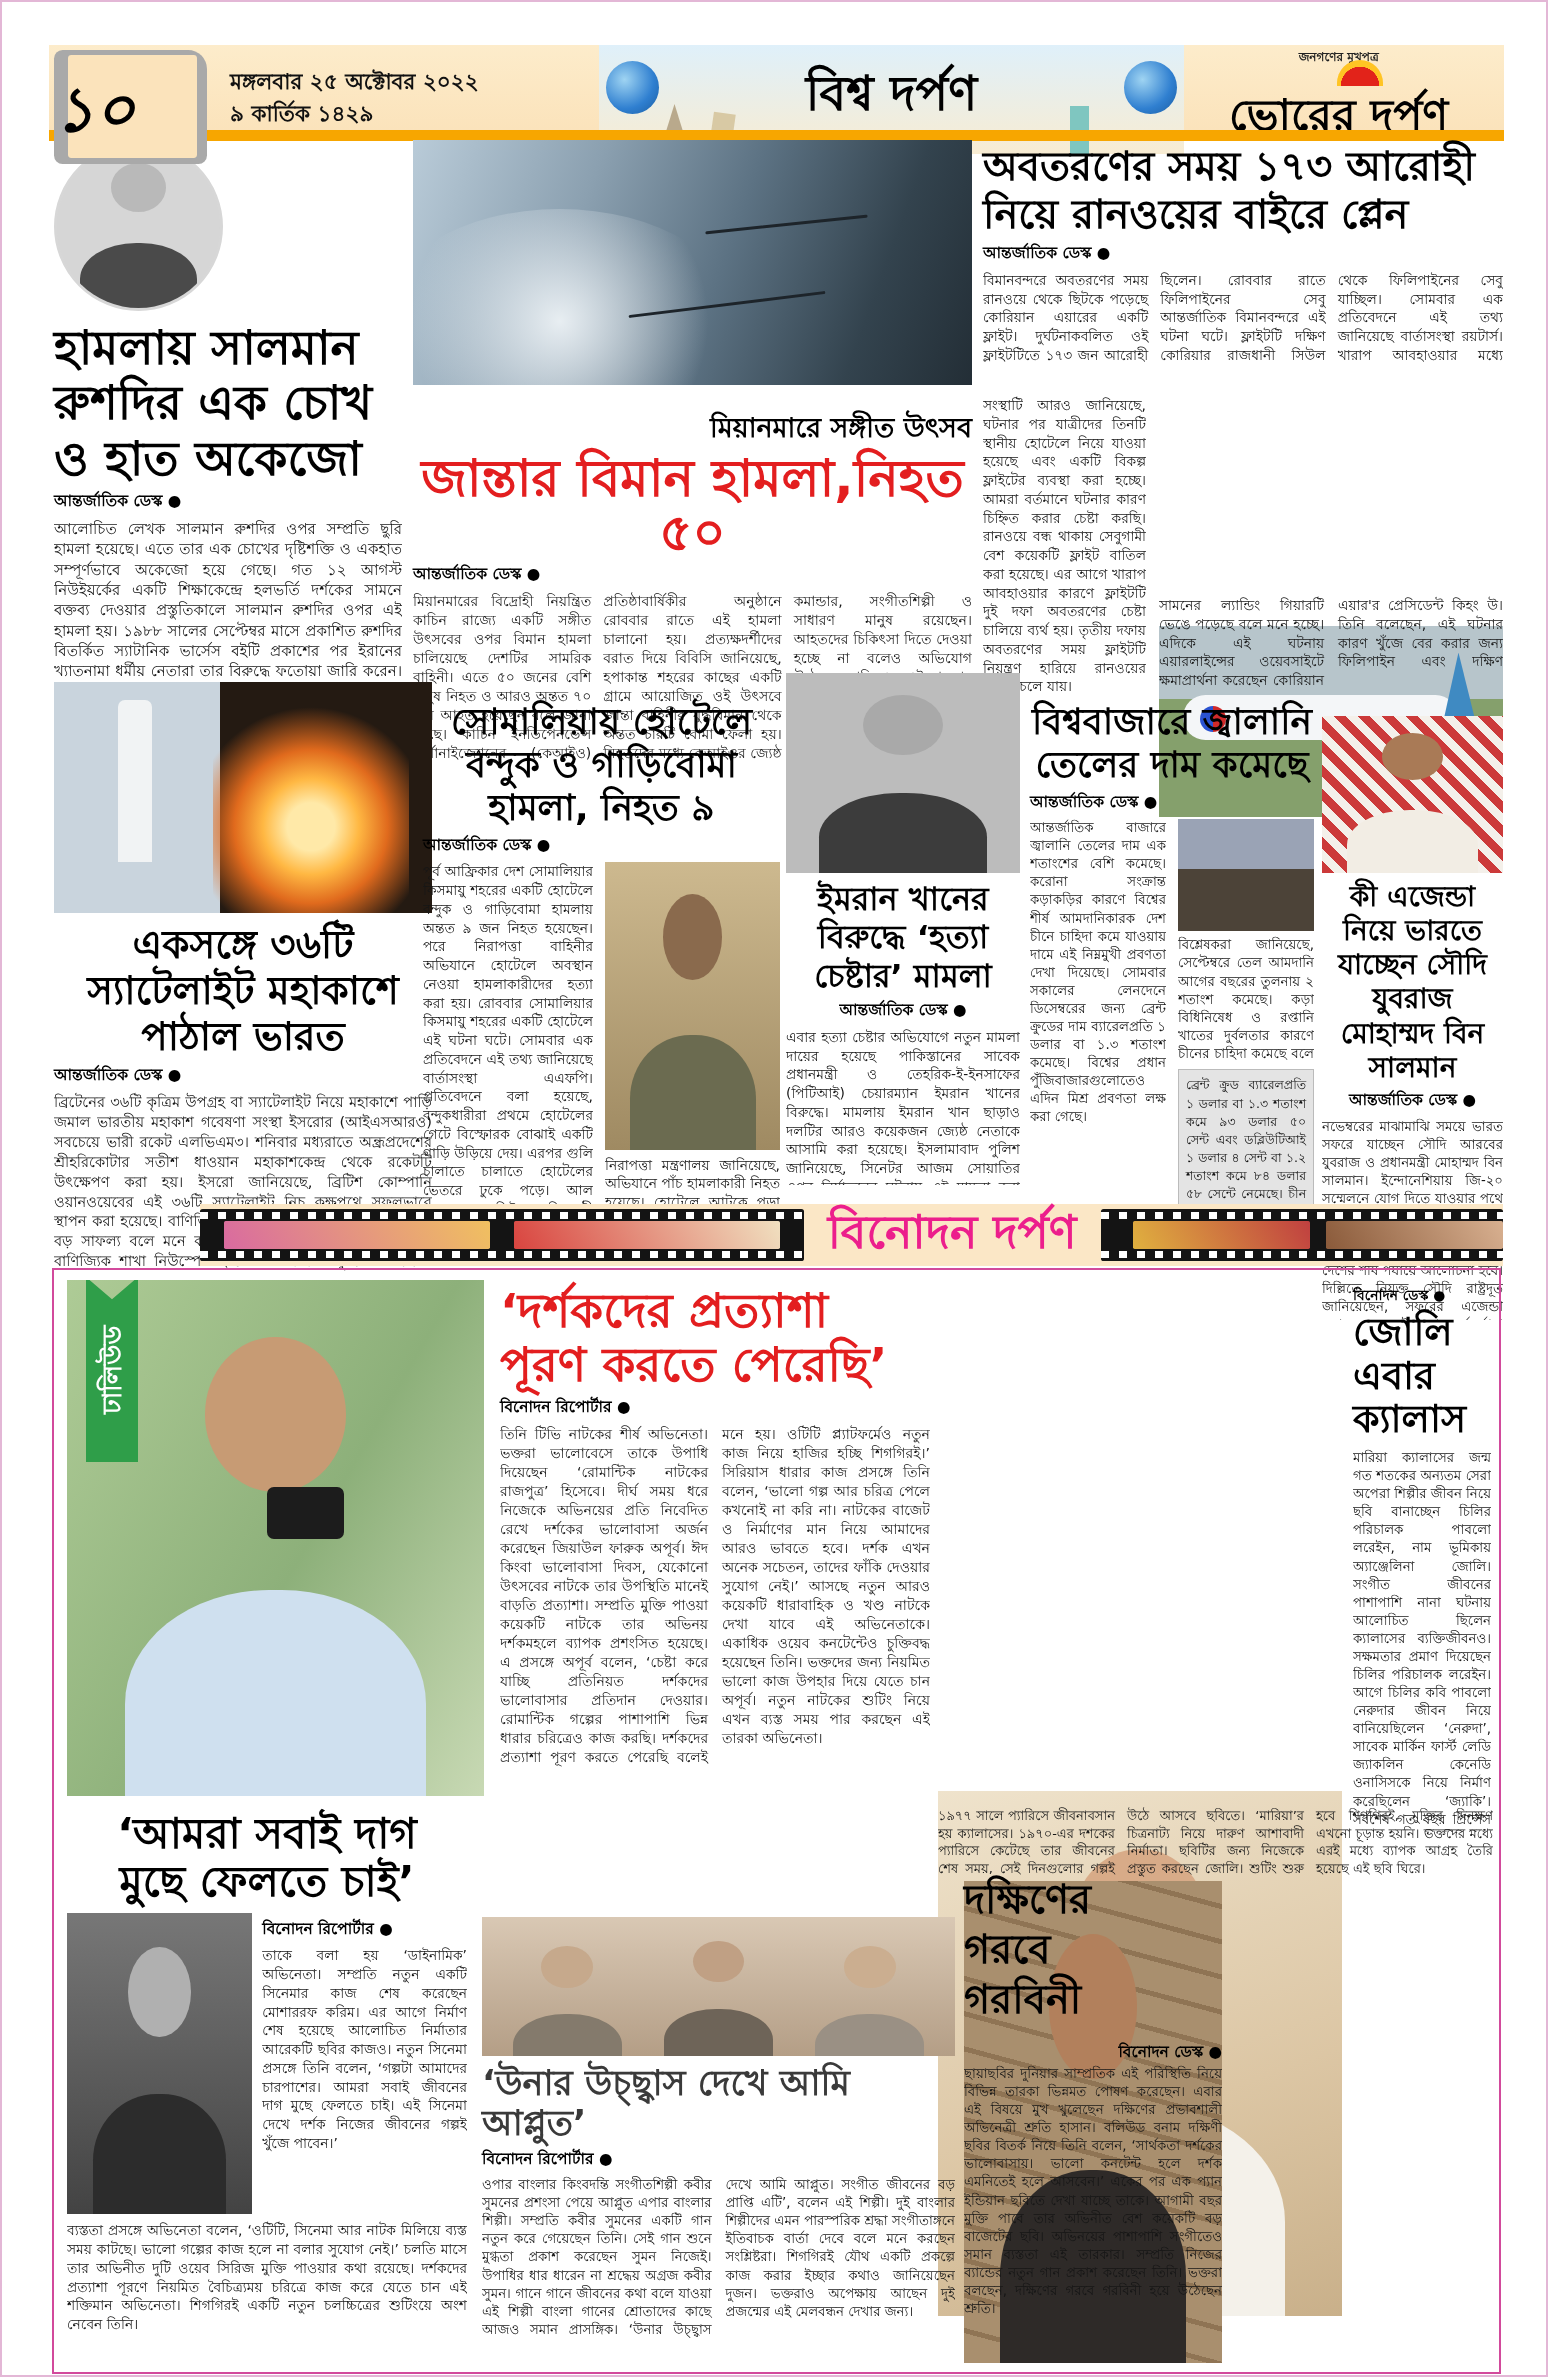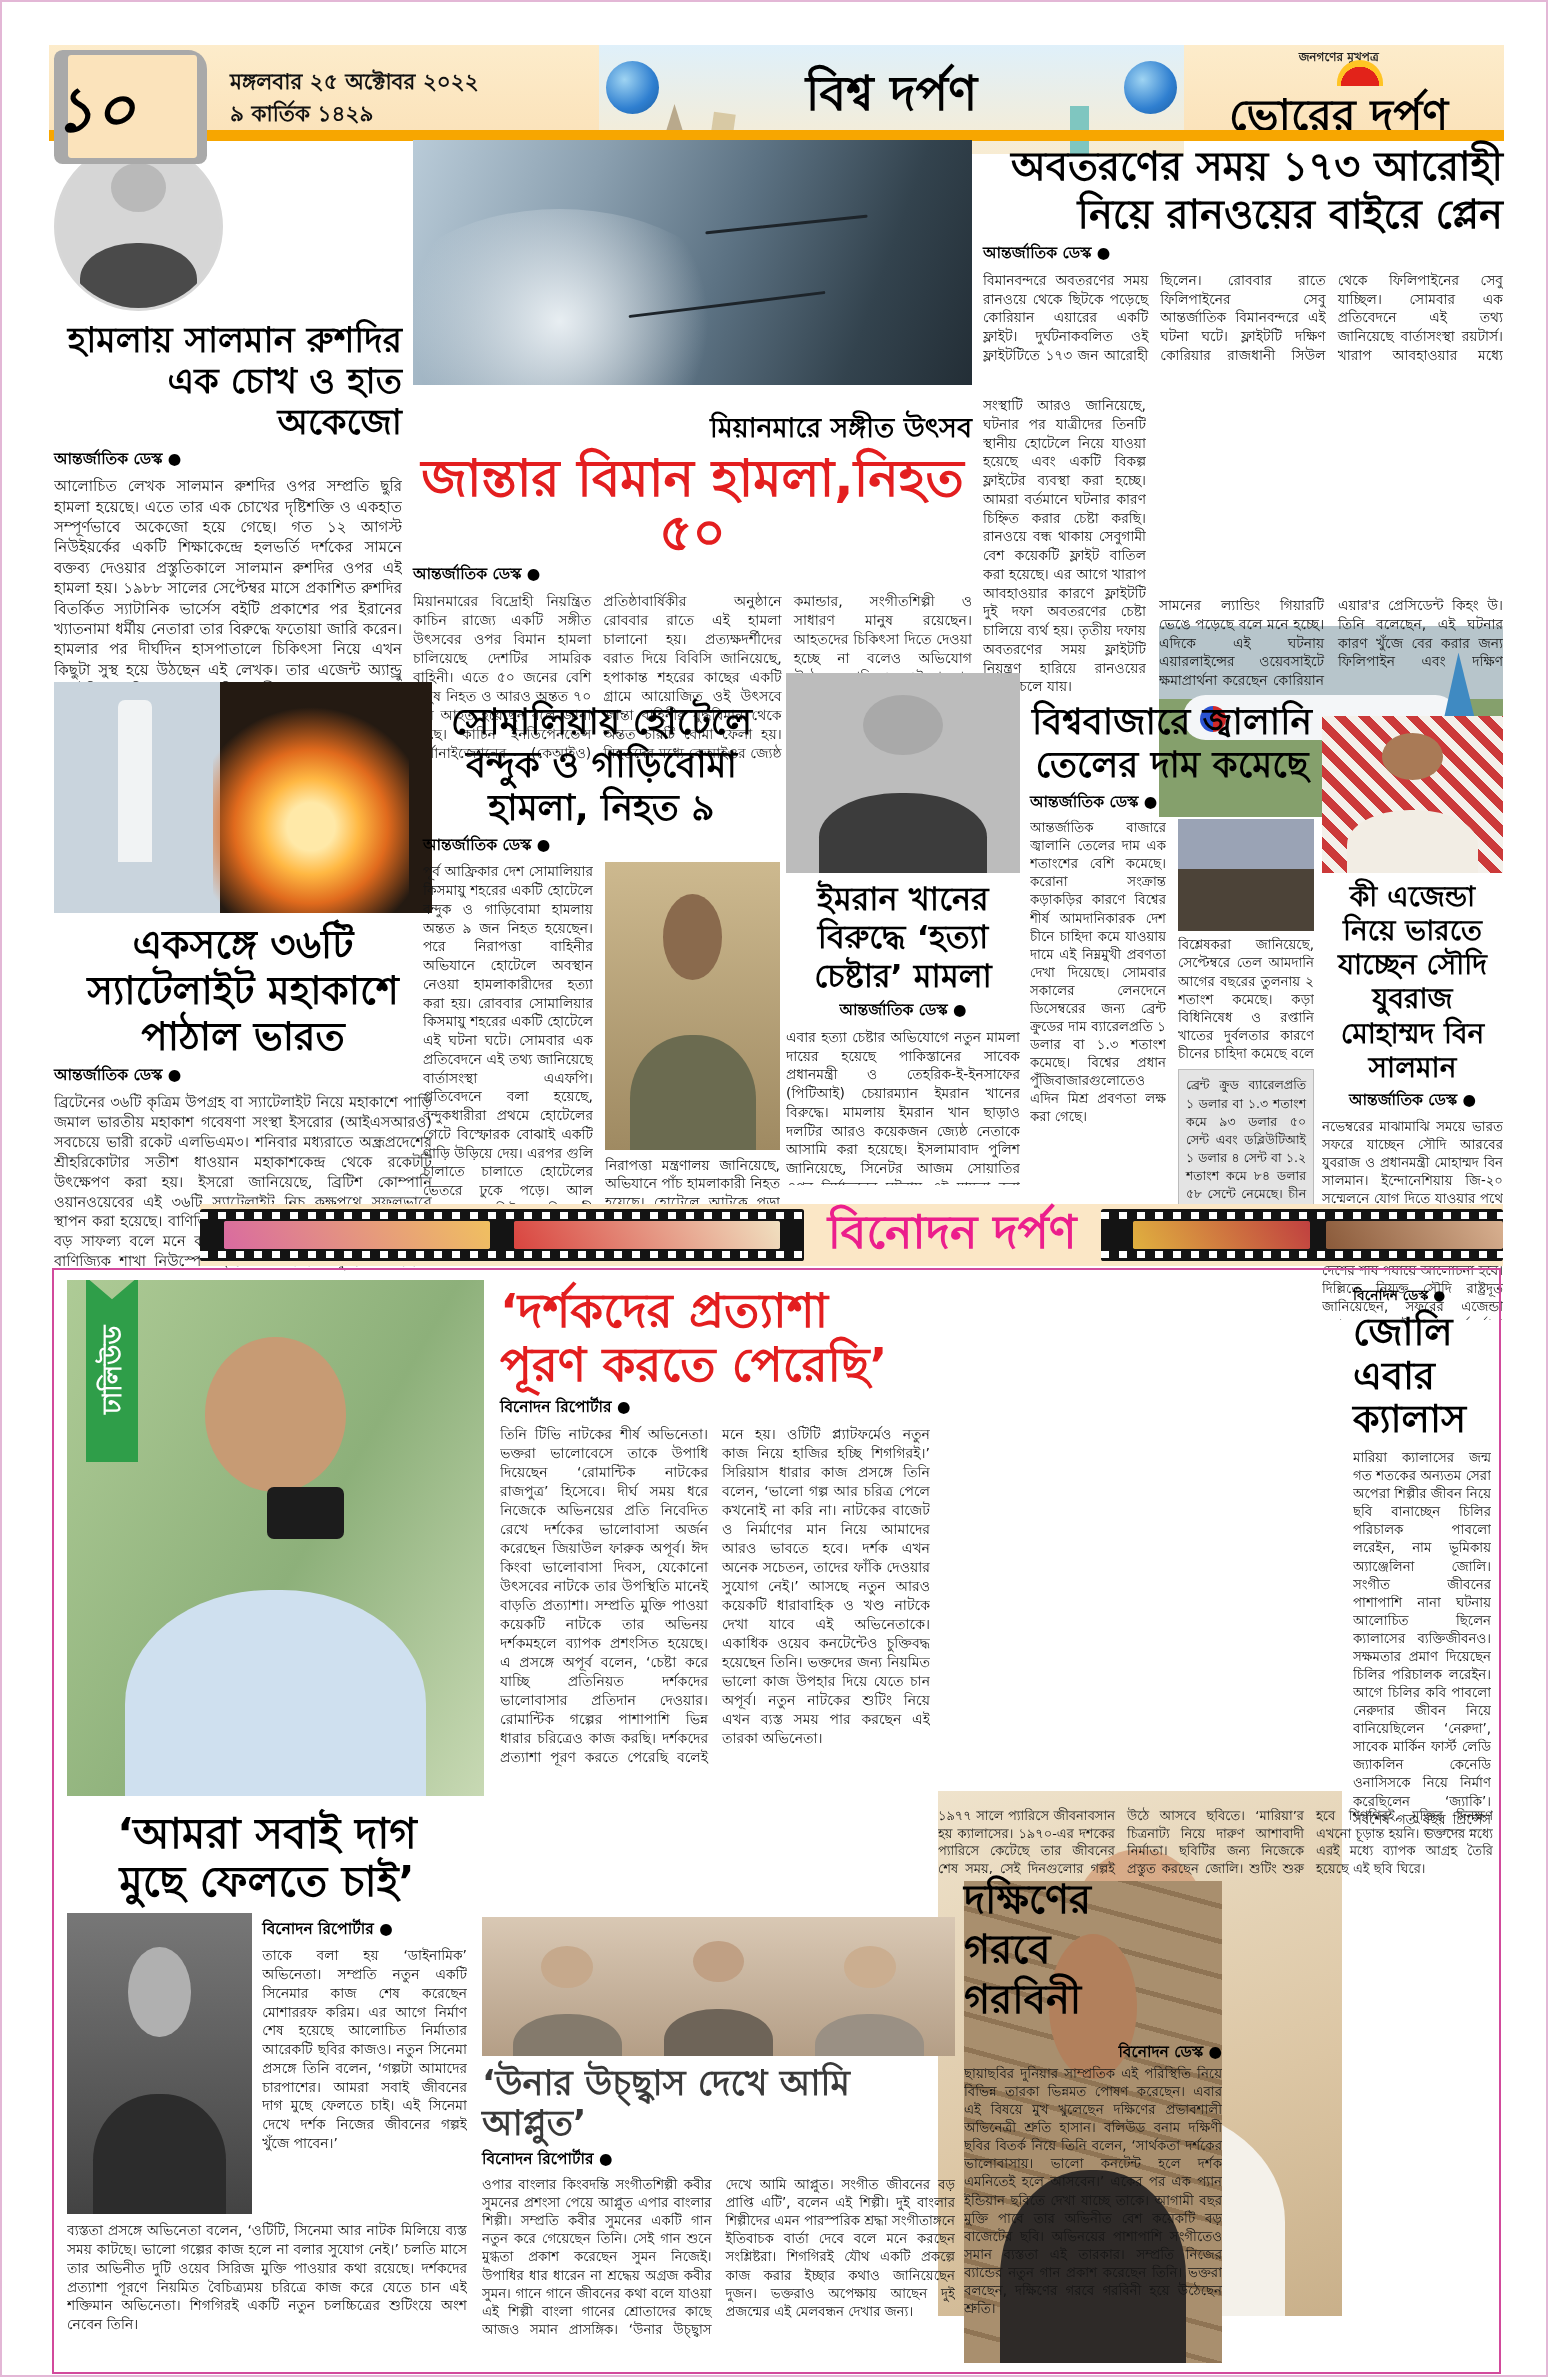--- a/index.html
+++ b/index.html
@@ -93,39 +93,39 @@
     <div class="abs brand">
       <div class="tag">জনগণের মুখপত্র</div>
       <div class="sun"></div>
       <div class="name">ভোরের দর্পণ</div>
     </div>
   </div>
   <div class="abs orange-bar"></div>
 
   <div class="abs" style="left:52px;top:140px;width:348px;">
     <div class="photo photo-circle portrait gray" style="width:163px;height:163px;background:#d4d6d8;--skin:#b9b9b9;--shirt:#4a4a4a;"></div>
-    <div class="h-black" style="font-size:35px;line-height:1.18;margin-top:8.6px;text-align:right;">হামলায় সালমান রুশদির এক চোখ ও হাত অকেজো</div>
+    <div class="h-black" style="font-size:47px;line-height:1.18;margin-top:8.6px;">হামলায় সালমান রুশদির এক চোখ ও হাত অকেজো</div>
     <div class="byline">আন্তর্জাতিক ডেস্ক ●</div>
     <div class="body-text" style="font-size:15px;height:262px;">আলোচিত লেখক সালমান রুশদির ওপর সম্প্রতি ছুরি হামলা হয়েছে। এতে তার এক চোখের দৃষ্টিশক্তি ও একহাত সম্পূর্ণভাবে অকেজো হয়ে গেছে। গত ১২ আগস্ট নিউইয়র্কের একটি শিক্ষাকেন্দ্রে হলভর্তি দর্শকের সামনে বক্তব্য দেওয়ার প্রস্তুতিকালে সালমান রুশদির ওপর এই হামলা হয়। ১৯৮৮ সালের সেপ্টেম্বর মাসে প্রকাশিত রুশদির বিতর্কিত স্যাটানিক ভার্সেস বইটি প্রকাশের পর ইরানের খ্যাতনামা ধর্মীয় নেতারা তার বিরুদ্ধে ফতোয়া জারি করেন। হামলার পর দীর্ঘদিন হাসপাতালে চিকিৎসা নিয়ে এখন কিছুটা সুস্থ হয়ে উঠছেন এই লেখক। তার এজেন্ট অ্যান্ড্রু ওয়াইলি জানিয়েছেন, রুশদির শরীরের ক্ষত শুকালেও মানসিক ধাক্কা কাটিয়ে উঠতে সময় লাগবে। চিকিৎসকরা জানিয়েছেন, তার স্নায়ুতেও আঘাত লেগেছে। এখন কড়া নিরাপত্তা ঘেরাটোপে জীবনযাপন করছেন এই খ্যাতিমান ঔপন্যাসিক।</div>
   </div>
 
   <div class="abs" style="left:411px;top:138px;width:559px;">
     <div class="photo ph-jet" style="width:559px;height:245px;">
       <div class="smoke" style="left:-34px;top:69px;width:361px;height:224px;"></div>
       <div class="trail" style="left:292px;top:83px;width:163px;transform:rotate(-6deg);"></div>
       <div class="trail" style="left:215px;top:163px;width:198px;transform:rotate(-7deg);"></div>
     </div>
     <div class="h-black" style="font-size:27px;text-align:right;margin-top:22px;">মিয়ানমারে সঙ্গীত উৎসব</div>
     <div class="h-red" style="font-size:51px;line-height:1.05;text-align:center;">জান্তার বিমান হামলা,নিহত ৫০</div>
     <div class="byline">আন্তর্জাতিক ডেস্ক ●</div>
     <div class="body-text cols-3" style="font-size:14px;height:172px;">মিয়ানমারের বিদ্রোহী নিয়ন্ত্রিত কাচিন রাজ্যে একটি সঙ্গীত উৎসবের ওপর বিমান হামলা চালিয়েছে দেশটির সামরিক বাহিনী। এতে ৫০ জনের বেশি মানুষ নিহত ও আরও অন্তত ৭০ জন আহত হয়েছেন বলে জানা গেছে। কাচিন ইনডিপেনডেন্স অর্গানাইজেশনের (কেআইও) প্রতিষ্ঠাবার্ষিকীর অনুষ্ঠানে রোববার রাতে এই হামলা চালানো হয়। প্রত্যক্ষদর্শীদের বরাত দিয়ে বিবিসি জানিয়েছে, হপাকান্ত শহরের কাছের একটি গ্রামে আয়োজিত ওই উৎসবে জান্তা বাহিনীর যুদ্ধবিমান থেকে অন্তত চারটি বোমা ফেলা হয়। নিহতদের মধ্যে কেআইওর জ্যেষ্ঠ কমান্ডার, সংগীতশিল্পী ও সাধারণ মানুষ রয়েছেন। আহতদের চিকিৎসা দিতে দেওয়া হচ্ছে না বলেও অভিযোগ উঠেছে। জাতিসংঘ এই হামলার তীব্র নিন্দা জানিয়ে ঘটনার তদন্ত দাবি করেছে। এদিকে জান্তা সরকার হামলার কথা স্বীকার করলেও বেসামরিক মানুষ হতাহতের বিষয়টি অস্বীকার করেছে।</div>
   </div>
 
   <div class="abs" style="left:981px;top:140px;width:520px;height:557px;">
-    <div class="h-black" style="font-size:40px;line-height:1.2;text-align:right;">অবতরণের সময় ১৭৩ আরোহী নিয়ে রানওয়ের বাইরে প্লেন</div>
+    <div class="h-black" style="font-size:40px;line-height:1.2;text-align:left;">অবতরণের সময় ১৭৩ আরোহী নিয়ে রানওয়ের বাইরে প্লেন</div>
     <div class="byline">আন্তর্জাতিক ডেস্ক ●</div>
     <div class="body-text cols-3" style="font-size:13.8px;height:101px;">বিমানবন্দরে অবতরণের সময় রানওয়ে থেকে ছিটকে পড়েছে কোরিয়ান এয়ারের একটি ফ্লাইট। দুর্ঘটনাকবলিত ওই ফ্লাইটটিতে ১৭৩ জন আরোহী ছিলেন। রোববার রাতে ফিলিপাইনের সেবু আন্তর্জাতিক বিমানবন্দরে এই ঘটনা ঘটে। ফ্লাইটটি দক্ষিণ কোরিয়ার রাজধানী সিউল থেকে ফিলিপাইনের সেবু যাচ্ছিল। সোমবার এক প্রতিবেদনে এই তথ্য জানিয়েছে বার্তাসংস্থা রয়টার্স। খারাপ আবহাওয়ার মধ্যে স্থানীয় সময় রাত ১১টা ৫ মিনিটে ফ্লাইটটি রানওয়ে থেকে ছিটকে পড়ে।</div>
     <div class="abs body-text" style="left:0;top:254px;width:163px;height:301px;font-size:13.8px;">সংস্থাটি আরও জানিয়েছে, ঘটনার পর যাত্রীদের তিনটি স্থানীয় হোটেলে নিয়ে যাওয়া হয়েছে এবং একটি বিকল্প ফ্লাইটের ব্যবস্থা করা হচ্ছে। আমরা বর্তমানে ঘটনার কারণ চিহ্নিত করার চেষ্টা করছি। রানওয়ে বন্ধ থাকায় সেবুগামী বেশ কয়েকটি ফ্লাইট বাতিল করা হয়েছে। এর আগে খারাপ আবহাওয়ার কারণে ফ্লাইটটি দুই দফা অবতরণের চেষ্টা চালিয়ে ব্যর্থ হয়। তৃতীয় দফায় অবতরণের সময় ফ্লাইটটি নিয়ন্ত্রণ হারিয়ে রানওয়ের বাইরে চলে যায়।</div>
     <div class="abs photo ph-plane" style="left:176px;top:254px;width:344px;height:191px;">
       <div class="fuselage"></div>
       <div class="tailfin"></div>
       <div class="roundel"></div>
     </div>
     <div class="abs body-text cols-2" style="left:176px;top:454px;width:344px;height:101px;font-size:13.8px;">সামনের ল্যান্ডিং গিয়ারটি ভেঙে পড়েছে বলে মনে হচ্ছে। এদিকে এই ঘটনায় এয়ারলাইন্সের ওয়েবসাইটে ক্ষমাপ্রার্থনা করেছেন কোরিয়ান এয়ার'র প্রেসিডেন্ট কিহং উ। তিনি বলেছেন, এই ঘটনার কারণ খুঁজে বের করার জন্য ফিলিপাইন এবং দক্ষিণ কোরিয়ার কর্তৃপক্ষ নিবিড়ভাবে কাজ করছে।</div>
   </div>

